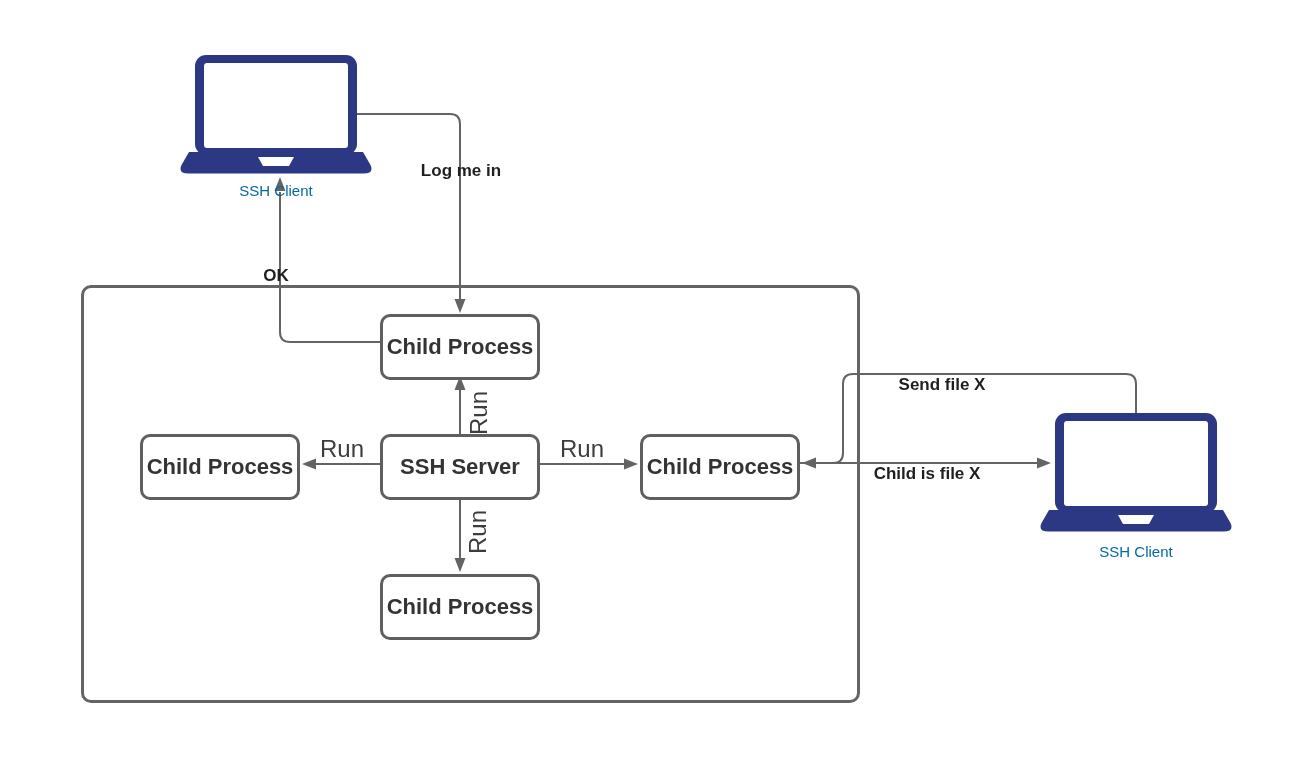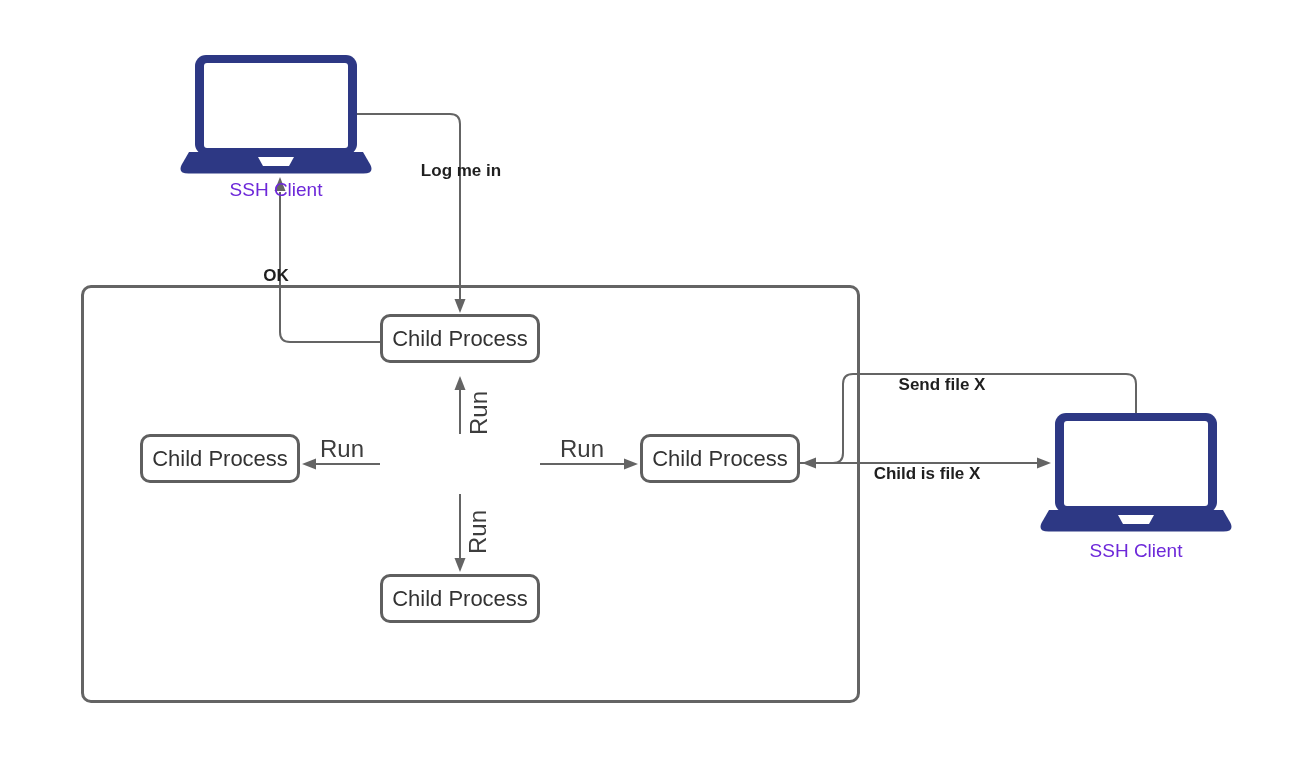--- a/index.html
+++ b/index.html
@@ -10,37 +10,37 @@
   .overlay{position:absolute;left:0;top:0;width:1312px;height:759px;}
   .line{stroke:var(--line,#646464);stroke-width:2;fill:none;}
   .arrow{fill:var(--line,#646464);stroke:none;}
   .lap{fill:var(--laptop,#2d3884);}
   .boundary{
     position:absolute;left:81px;top:285px;width:779px;height:418px;
     border:3px solid var(--line,#646464);border-radius:10px;box-sizing:border-box;
     background:transparent;
   }
   .node{
-    position:absolute;width:160px;height:49px;box-sizing:border-box;
+    position:absolute;width:160px;height:66px;box-sizing:border-box;
     background:#fff;border:3px solid var(--border,#5f5f5f);border-radius:10px;
     display:flex;align-items:center;justify-content:center;
-    font-weight:normal;font-size:22px;color:var(--text-dark,#333333);
+    font-weight:bold;font-size:22px;color:var(--text-dark,#333333);
     white-space:nowrap;
   }
   .node-child-top{left:380px;top:314px;}
   .node-server{left:380px;top:434px;}
   .node-child-left{left:140px;top:434px;}
   .node-child-right{left:640px;top:434px;}
   .node-child-bottom{left:380px;top:574px;}
   .lbl{position:absolute;white-space:nowrap;transform:translate(-50%,-50%);}
   .edge-label{font-weight:bold;font-size:17px;color:#1f1f1f;margin-top:11px;}
   .edge-label.masked{background:#fff;padding:0 4px;}
   .run-label{font-weight:400;font-size:24px;color:#3d3d3d;}
   .run-vertical{transform:translate(-50%,-50%) rotate(-90deg);}
-  .client-label{font-weight:400;font-size:19px;color:#6d28d9;}
+  .client-label{font-weight:400;font-size:15px;color:#0369a1;}
   .lbl-log-me-in{left:461px;top:160px;}
   .lbl-ok{left:276px;top:265px;}
   .lbl-run-left{left:342px;top:449px;}
   .lbl-run-right{left:582px;top:449px;}
   .lbl-run-top{left:479px;top:413px;}
   .lbl-run-bottom{left:478px;top:532px;}
   .lbl-send-file{left:942px;top:374px;}
   .lbl-here-is-file{left:927px;top:463px;}
   .lbl-client-top{left:276px;top:190px;}
   .lbl-client-right{left:1136px;top:551px;}
@@ -100,20 +100,21 @@
     <g>
       <path class="line" d="M800 463 H1037"></path>
       <polygon class="arrow" points="1051,463 1037,457.5 1037,468.5"></polygon>
     </g>
 
     <use href="#laptop" transform="translate(195,55)"></use>
     <use href="#laptop" transform="translate(1055,413)"></use>
   </svg>
 
   <div class="node node-child-top">Child Process</div>
+  <div class="node node-server">SSH Server</div>
   <div class="node node-child-left">Child Process</div>
   <div class="node node-child-right">Child Process</div>
   <div class="node node-child-bottom">Child Process</div>
 
   <div class="lbl client-label lbl-client-top">SSH Client</div>
   <div class="lbl client-label lbl-client-right">SSH Client</div>
 
   <div class="lbl edge-label lbl-log-me-in">Log me in</div>
   <div class="lbl edge-label lbl-ok">OK</div>
   <div class="lbl edge-label masked lbl-send-file">Send file X</div>

